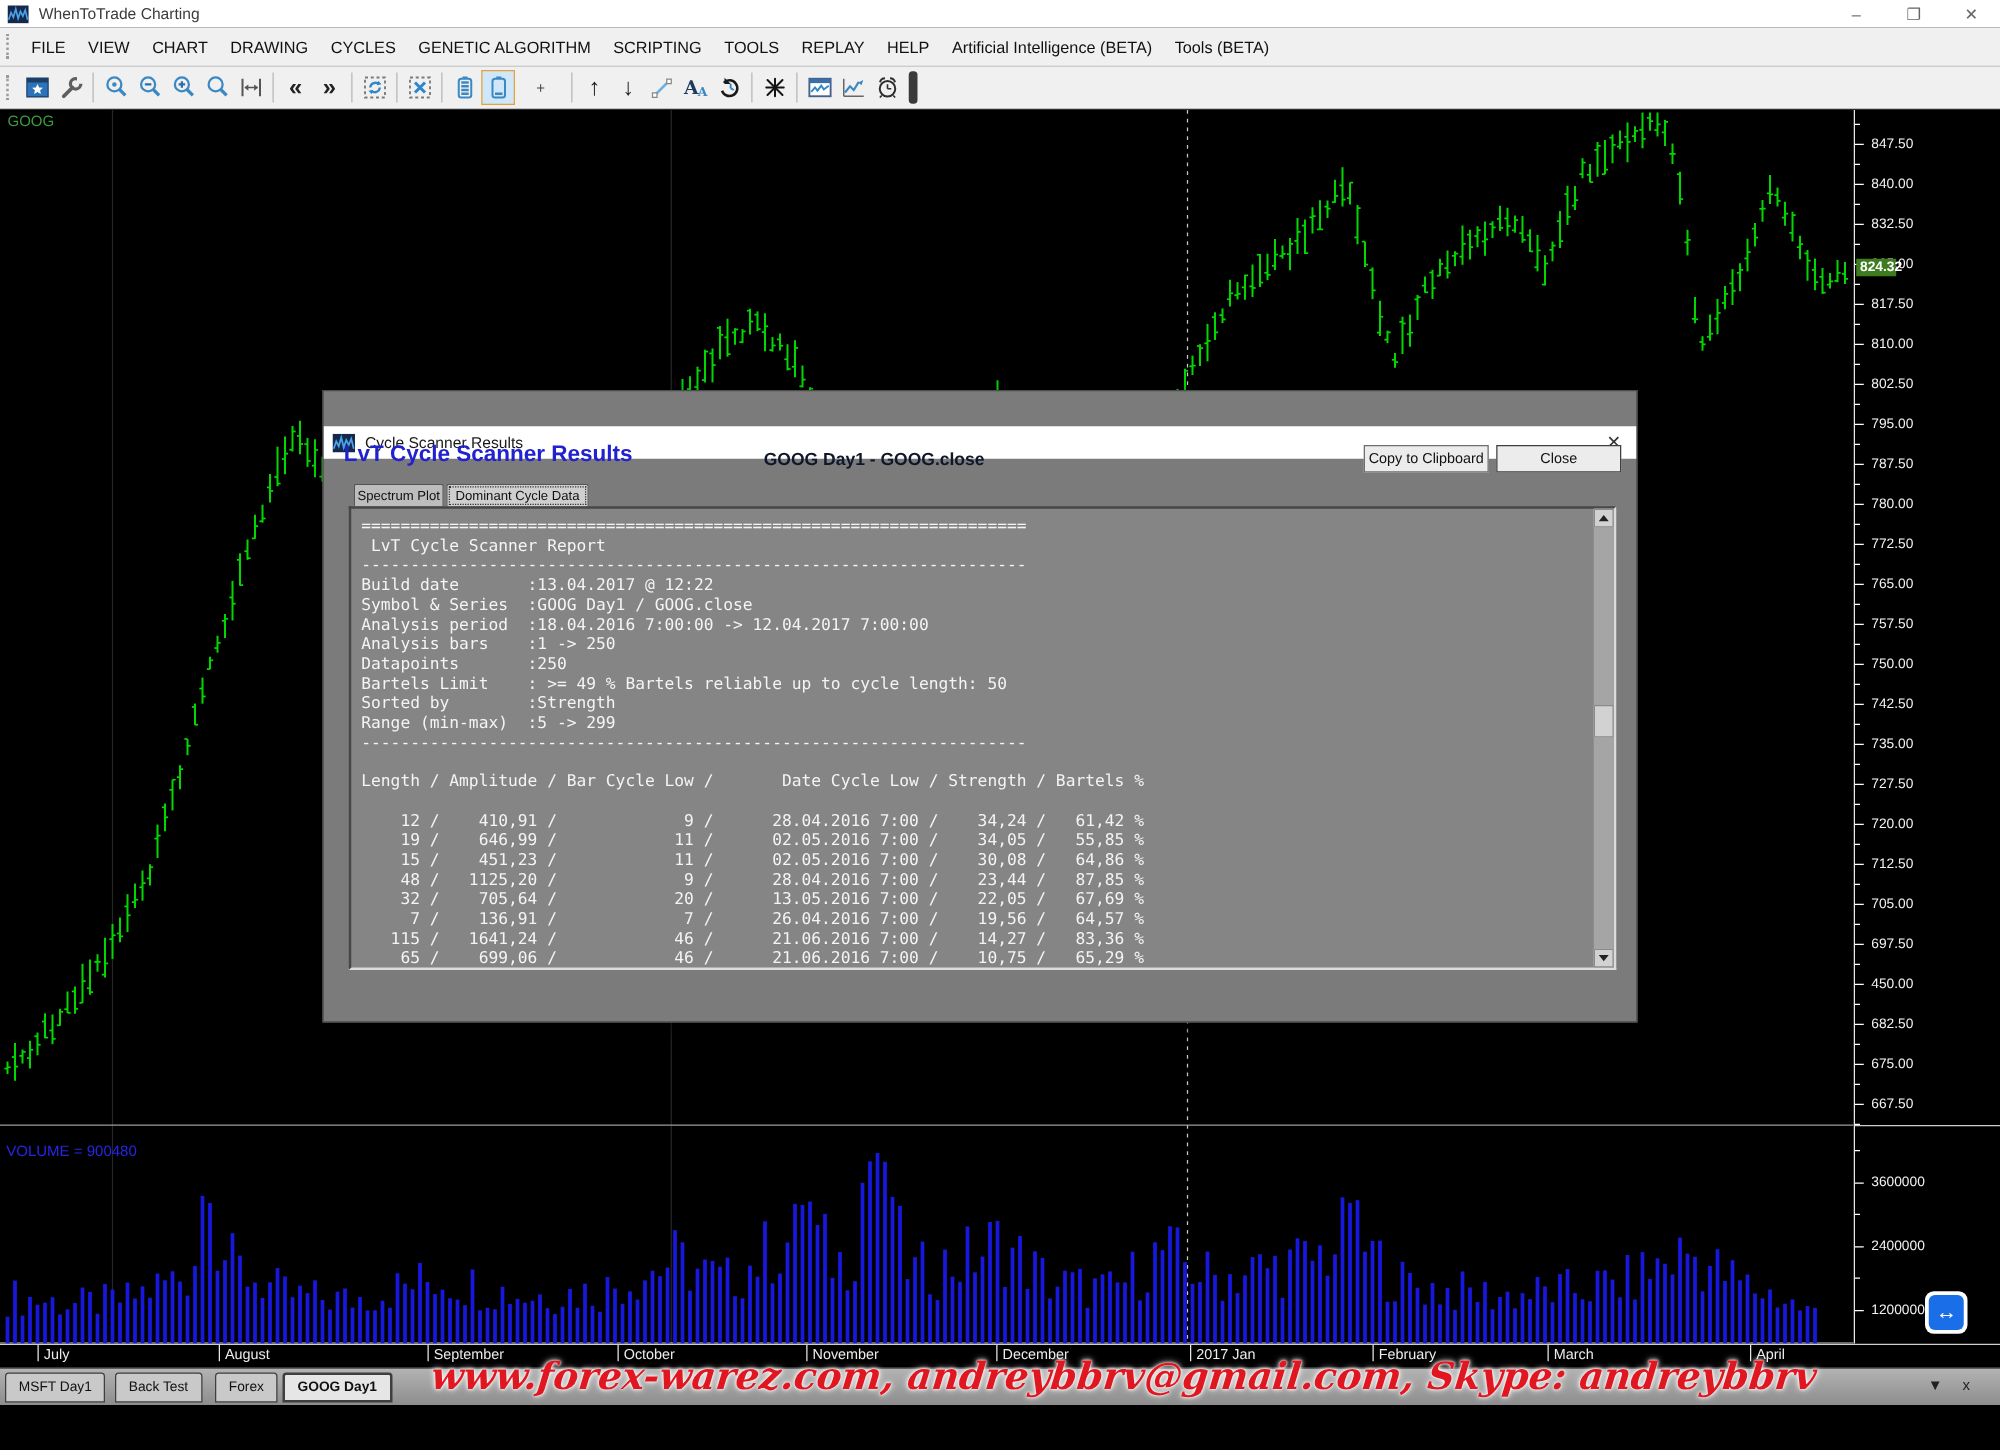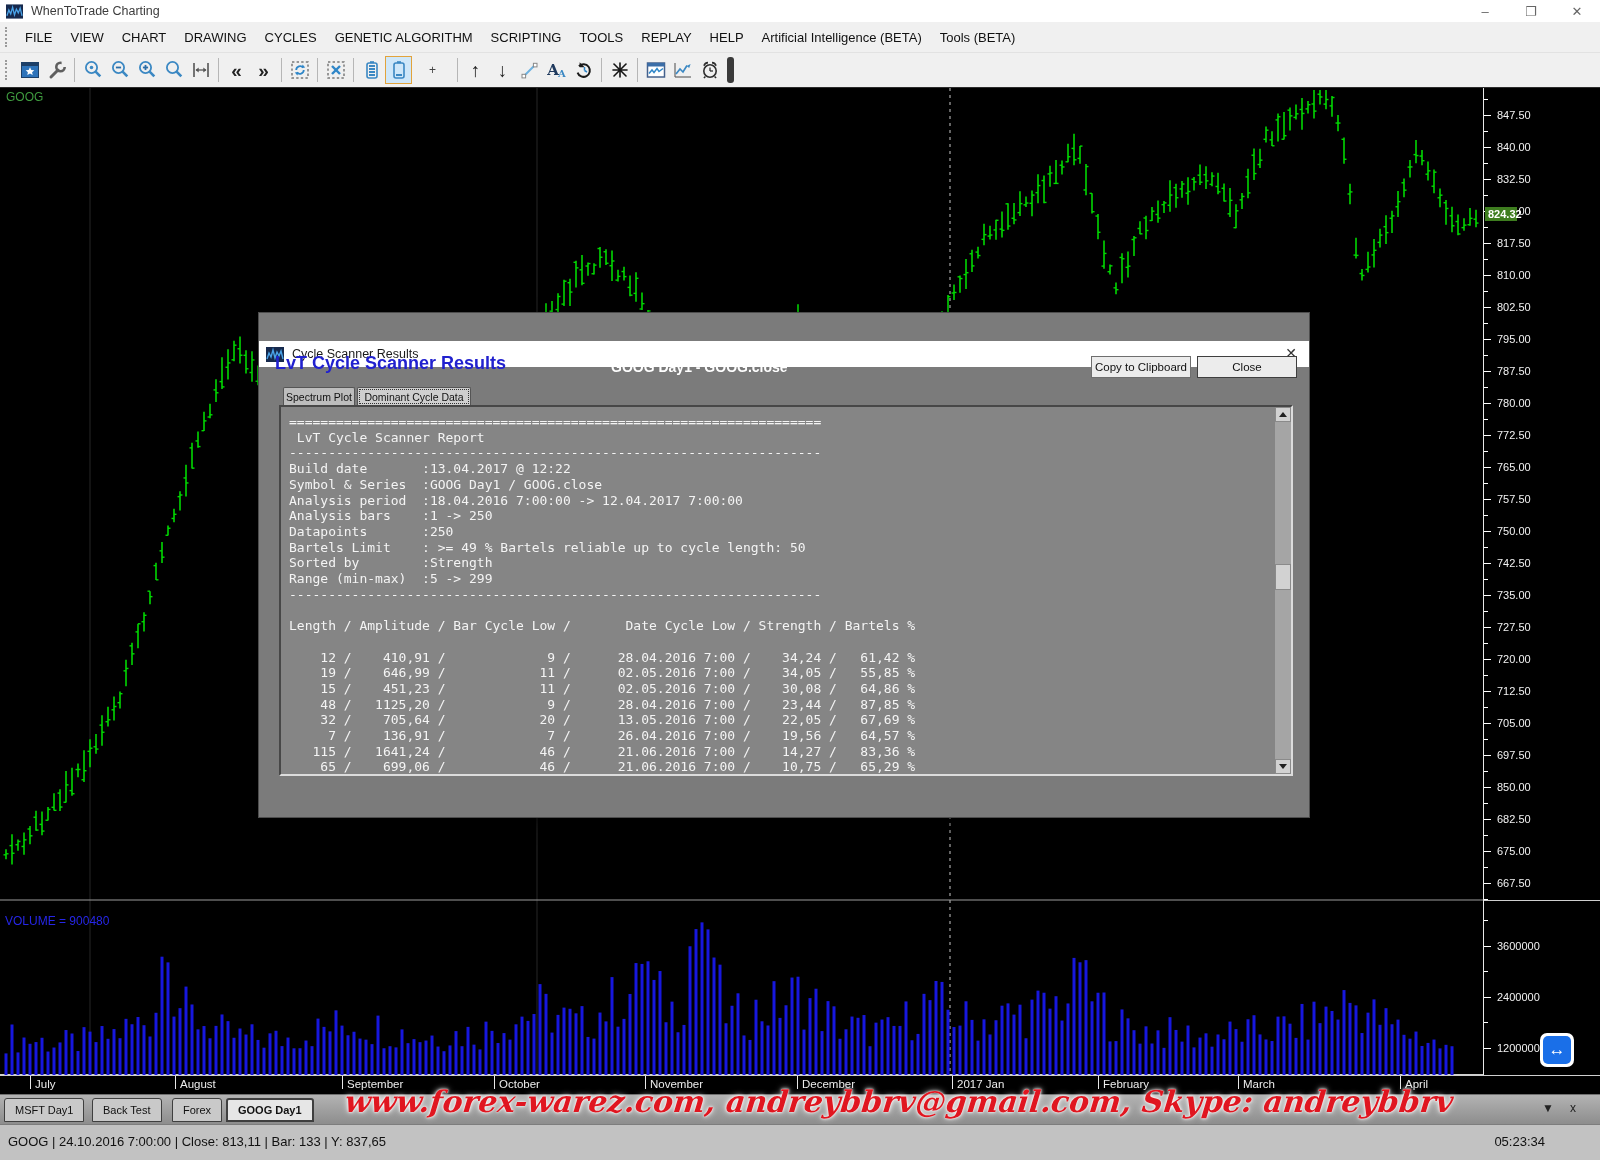--- a/index.html
+++ b/index.html
@@ -61,21 +61,21 @@
   .tv-badge{position:absolute;left:1540px;top:1033px;width:34px;height:34px;background:#fff;border-radius:7px;display:flex;align-items:center;justify-content:center;z-index:40;}
   .tv-badge .inner{width:28px;height:28px;background:#1a6fe8;border-radius:5px;color:#fff;font-size:17px;font-weight:bold;display:flex;align-items:center;justify-content:center;}
 
   
   .dialog{position:absolute;left:258px;top:312px;width:1052px;height:506px;background:#7b7b7b;border:1px solid #4d4d4d;box-shadow:5px 6px 14px rgba(0,0,0,.55);z-index:50;}
   .dlg-titlebar{position:absolute;left:0;top:0;width:100%;height:26px;background:#fff;display:flex;align-items:center;margin-top:28px;}
   .dlg-titlebar .appicon{margin-left:7px;width:18px;height:15px;}
   .dlg-title{margin-left:8px;font-size:12.5px;color:#1a1a1a;}
   .dlg-close{position:absolute;right:12px;top:4px;font-size:14px;color:#333;}
   .dlg-heading{position:absolute;left:16px;top:40px;font-size:18px;font-weight:bold;color:#2121cf;}
-  .dlg-subtitle{position:absolute;left:352px;top:46px;font-size:14px;font-weight:bold;color:#ffffff;}
+  .dlg-subtitle{position:absolute;left:352px;top:46px;font-size:14px;font-weight:bold;color:#0f172a;}
   .dlg-btn{position:absolute;top:43px;width:100px;height:22px;background:#ececec;border:1px solid #6e6e6e;font-size:11.5px;color:#111;display:flex;align-items:center;justify-content:center;}
   .dlg-btn.copy{left:832px;}
   .dlg-btn.close{left:938px;border-color:#3f3f3f;}
   .dlg-tab{position:absolute;top:74px;height:19px;font-size:10.5px;color:#111;background:#bdbdbd;border:1px solid #555;border-bottom:none;border-radius:2px 2px 0 0;display:flex;align-items:center;justify-content:center;}
   .dlg-tab.active{background:#cfcfcf;outline:1px dotted #333;outline-offset:-3px;}
   .report-box{position:absolute;left:20px;top:92px;width:1014px;height:371px;background:#858585;border:2px solid;border-color:#474747 #dcdcdc #dcdcdc #474747;}
   .report-pre{position:absolute;left:8px;top:7px;margin:0;font-family:"DejaVu Sans Mono",monospace;font-size:13px;line-height:15.7px;color:#f4f4f4;white-space:pre;}
   .vscroll{position:absolute;right:0;top:0;width:16px;height:100%;background:#a5a5a5;}
   .vs-btn{position:absolute;left:0;width:16px;height:15px;background:#d2d2d2;border:1px solid #8a8a8a;display:flex;align-items:center;justify-content:center;}
   .vs-btn.up{top:0;}
@@ -1326,21 +1326,21 @@
       <div class="ticklabel" style="top: 533px;">727.50</div>
       <div class="tick major" style="top: 571px;"></div>
       <div class="ticklabel" style="top: 565px;">720.00</div>
       <div class="tick major" style="top: 603px;"></div>
       <div class="ticklabel" style="top: 597px;">712.50</div>
       <div class="tick major" style="top: 635px;"></div>
       <div class="ticklabel" style="top: 629px;">705.00</div>
       <div class="tick major" style="top: 667px;"></div>
       <div class="ticklabel" style="top: 661px;">697.50</div>
       <div class="tick major" style="top: 699px;"></div>
-      <div class="ticklabel" style="top: 693px;">850.00</div>
+      <div class="ticklabel" style="top: 693px;">450.00</div>
       <div class="tick major" style="top: 731px;"></div>
       <div class="ticklabel" style="top: 725px;">682.50</div>
       <div class="tick major" style="top: 763px;"></div>
       <div class="ticklabel" style="top: 757px;">675.00</div>
       <div class="tick major" style="top: 795px;"></div>
       <div class="ticklabel" style="top: 789px;">667.50</div>
       <div class="tick minor" style="top: 11px;"></div>
       <div class="tick minor" style="top: 43px;"></div>
       <div class="tick minor" style="top: 75px;"></div>
       <div class="tick minor" style="top: 107px;"></div>
@@ -1410,24 +1410,20 @@
       <div class="bt-ctrl" style="right: 46px;">▼</div>
       <div class="bt-ctrl" style="right: 24px;">x</div>
     </div>
 
   <div class="watermark">www.forex-warez.com, andreybbrv@gmail.com, Skype: andreybbrv</div>
 
   <div class="tv-badge">
     <div class="inner">↔</div>
   </div>
 
-  <div class="statusbar">
-    <span class="status-left">GOOG | 24.10.2016 7:00:00 | Close: 813,11 | Bar: 133 | Y: 837,65</span>
-    <span class="status-time">05:23:34</span>
-  </div>
 
   <div class="dialog">
     <div class="dlg-titlebar">
       <svg class="appicon" viewBox="0 0 18 15">
           <rect x="0" y="0" width="18" height="15" fill="#16294d"></rect>
           <polyline points="1,12 3,6 5,10 7,3 9,11 11,5 13,9 15,4 17,12" fill="none" stroke="#4aa3e8" stroke-width="1.4"></polyline>
         </svg>
       <span class="dlg-title">Cycle Scanner Results</span>
       <span class="dlg-close">✕</span>
     </div>

